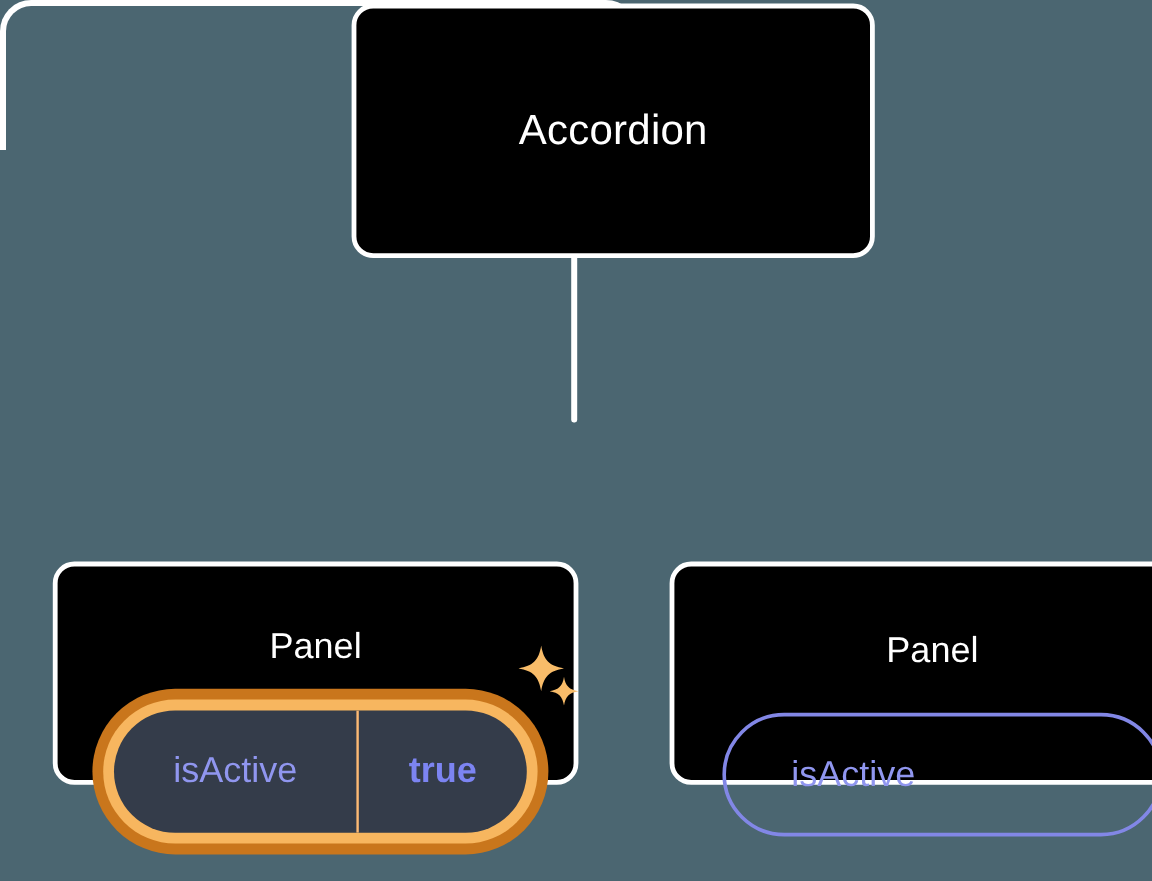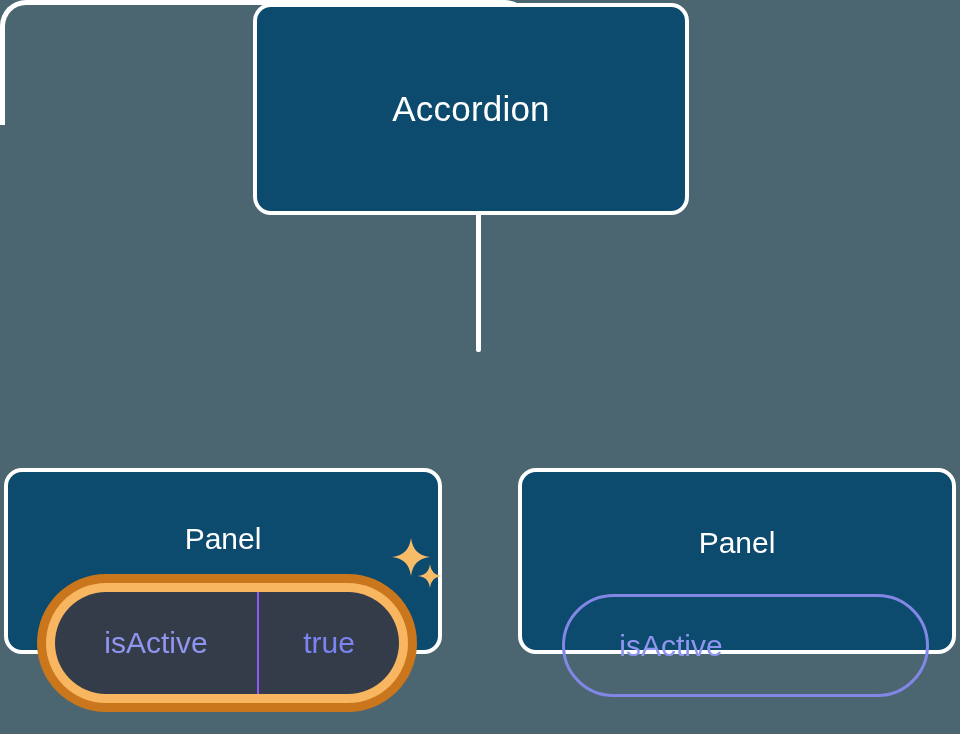--- a/index.html
+++ b/index.html
@@ -47,24 +47,25 @@
     border-right: 5px solid #ffffff;
     border-bottom: none;
     border-top-left-radius: 26px;
     border-top-right-radius: 26px;
     box-sizing: border-box;
   }
 
   
   .node {
     position: absolute;
-    background: #0c4a6e;
+    background: #000000;
     border: 4px solid #ffffff;
     border-radius: 18px;
     box-sizing: border-box;
+    margin-left: 40px;
   }
 
   .node-root {
     left: 253px;
     top: 3px;
     width: 436px;
     height: 212px;
     display: flex;
     align-items: center;
     justify-content: center;
@@ -167,22 +168,22 @@
     box-sizing: border-box;
   }
   .pill-highlight-core .pill-key {
     flex: 0 0 202px;
     color: #9096ef;
     font-weight: 400;
   }
   .pill-highlight-core .pill-value {
     flex: 1 1 auto;
     color: #7c84f2;
-    font-weight: 400;
-    border-left: 2px solid #8b5cf6;
+    font-weight: 700;
+    border-left: 2px solid #fdba74;
   }
 
   
   .sparkles {
     position: absolute;
     left: 384px;
     top: 66px;
     width: 62px;
     height: 62px;
     pointer-events: none;

